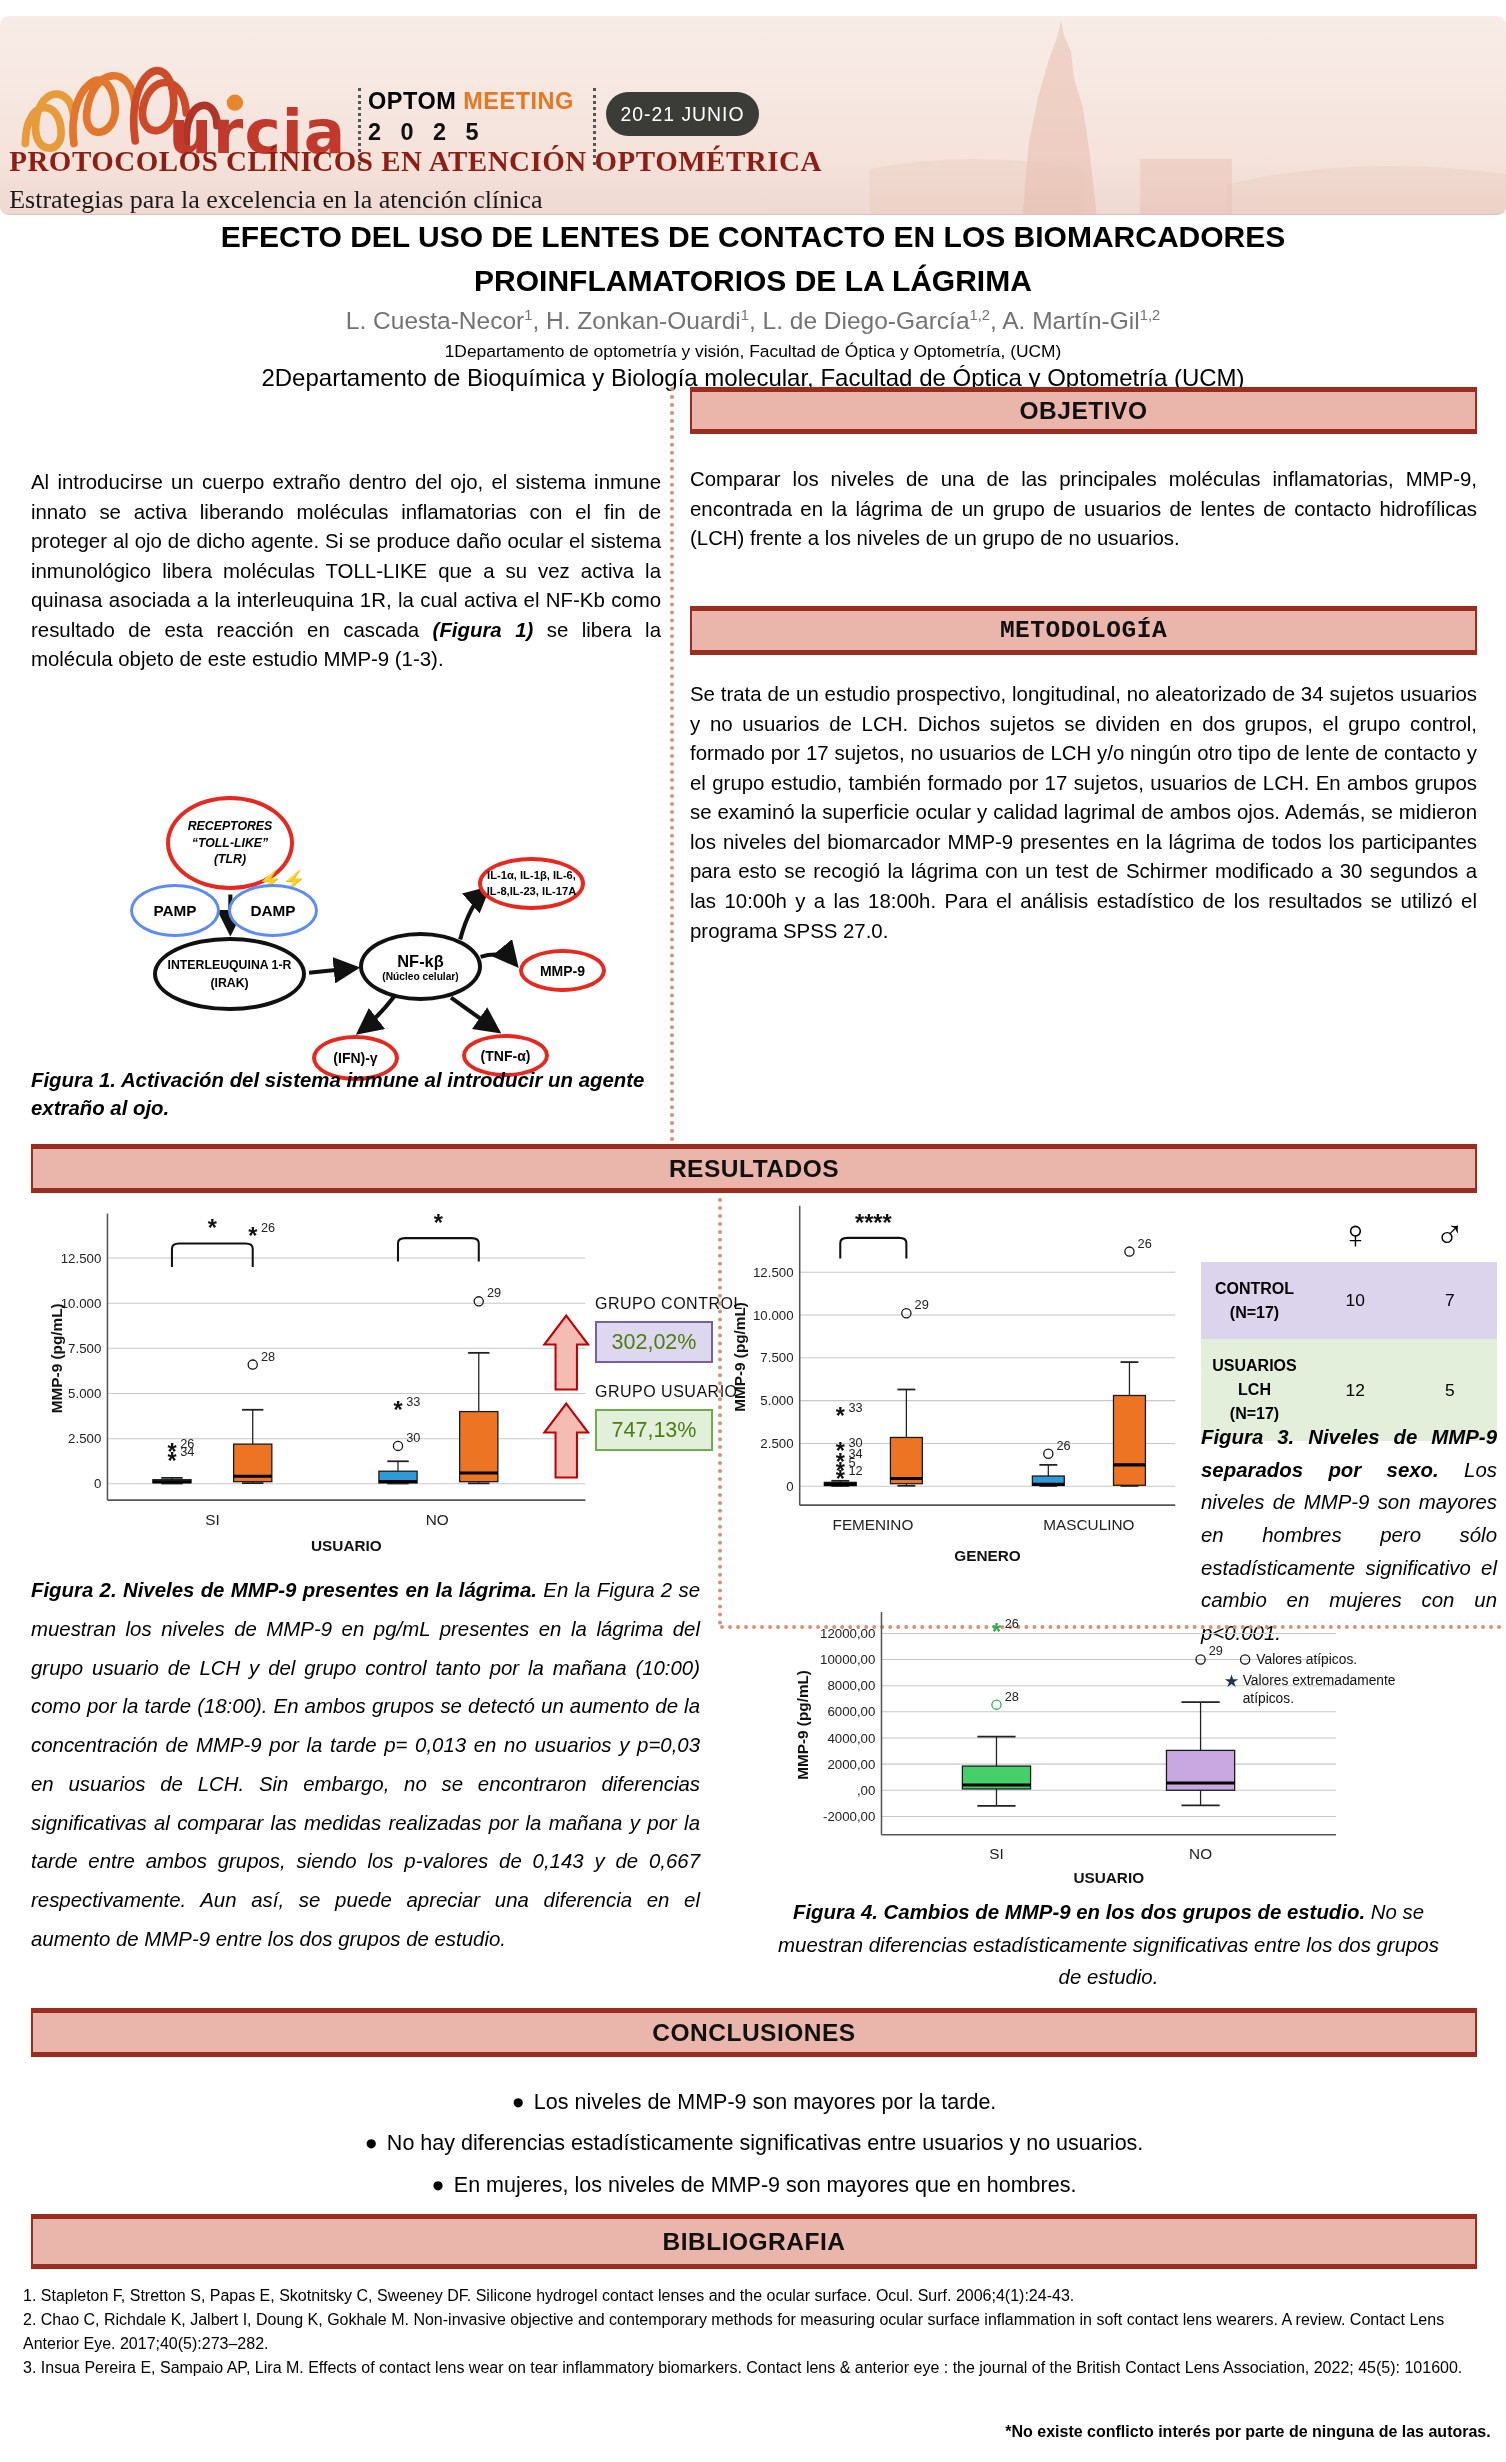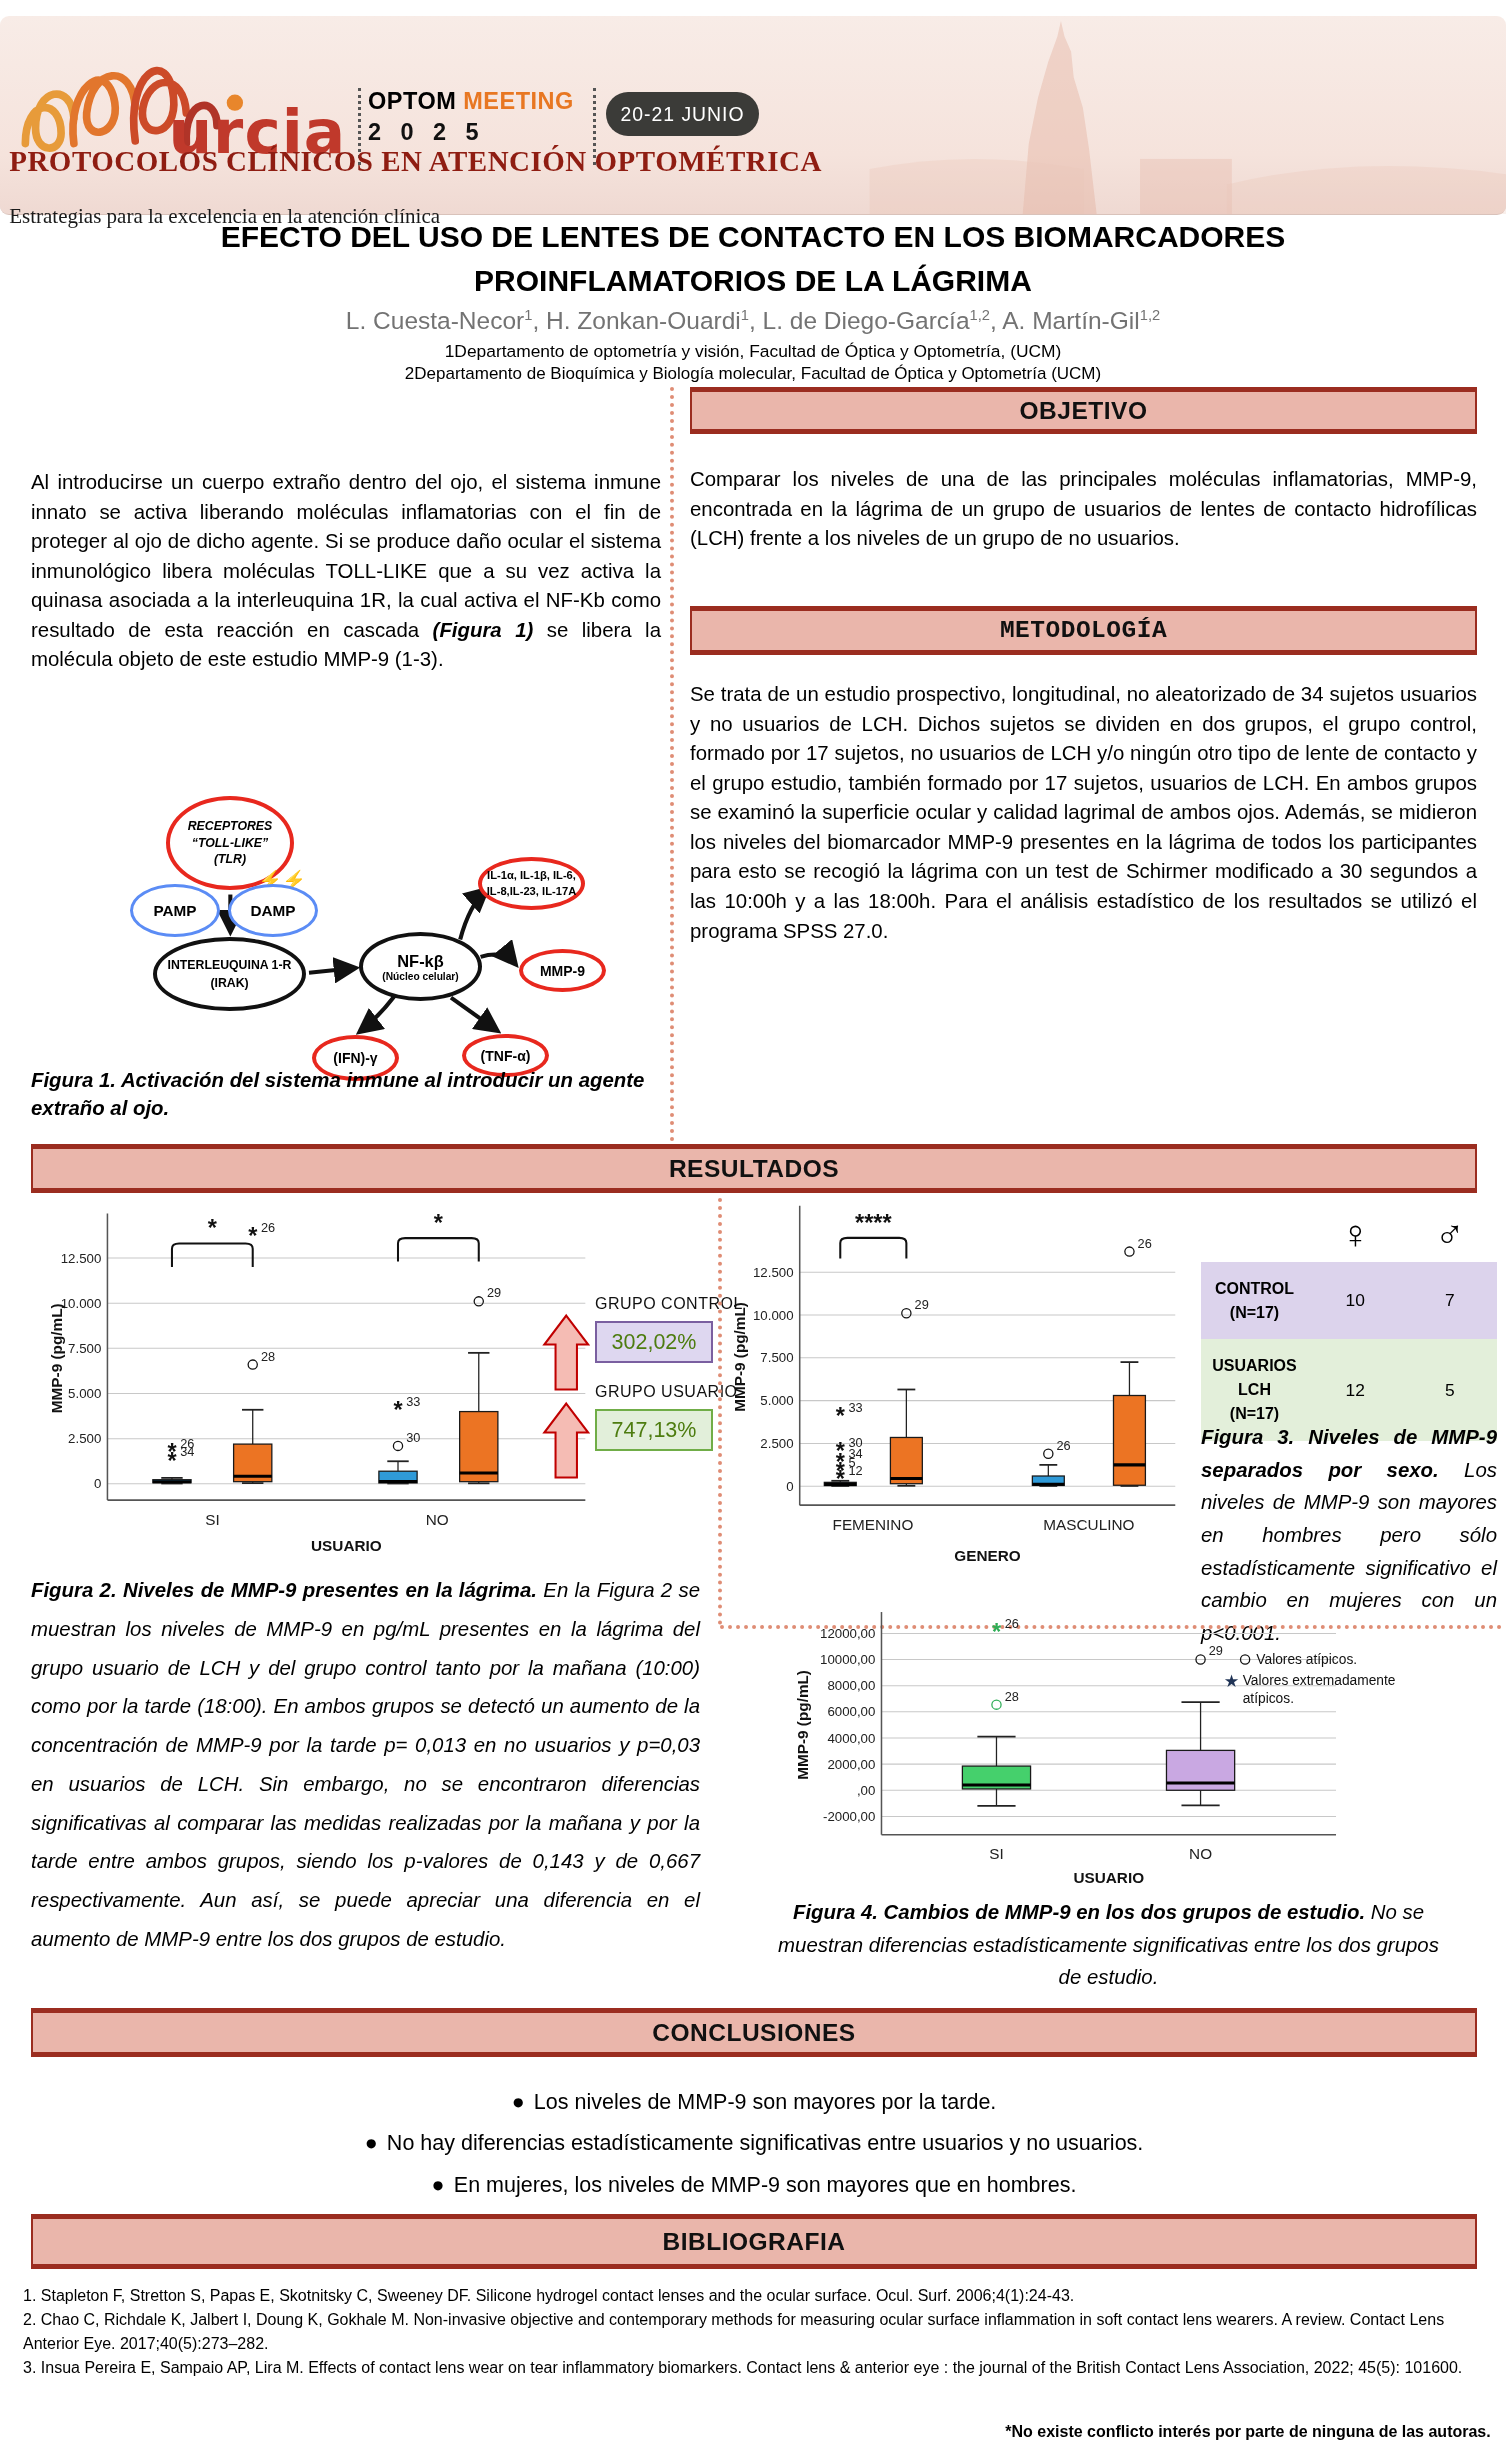--- a/index.html
+++ b/index.html
@@ -1,21 +1,21 @@
 <!DOCTYPE html>
 <html style="font-size:8.2px"><head>
 <meta charset="utf-8">
 <style>
   html,body{margin:0;padding:0;background:#ffffff;}
   #poster{position:relative;width:1506px;height:2462px;background:#ffffff;font-family:"Liberation Sans",sans-serif;overflow:hidden;}
   .abs{position:absolute;}
   
   #header-band{left:0;top:16px;width:1506px;height:198px;background:linear-gradient(180deg,#f8ece7 0%,#f5e3dc 70%,#efd9d2 100%);border-bottom:1.5px solid #d9c2ba;border-radius:9px;}
   #protocolos{left:9.2px;top:129px;font-family:"Liberation Serif",serif;font-weight:bold;font-size:29px;color:#8f1d12;letter-spacing:0.5px;}
-  #estrategias{left:9.2px;top:169px;font-family:"Liberation Serif",serif;font-size:21px;color:#1a1a1a;margin-top:19px;}
+  #estrategias{left:9.2px;top:169px;font-family:"Liberation Serif",serif;font-size:26px;color:#1a1a1a;}
   #date-badge{left:606px;top:76px;width:153px;height:44px;background:#3b3b38;border-radius:23.5px;color:#fff;font-size:19.4px;display:flex;align-items:center;justify-content:center;letter-spacing:1px;}
   #optom-block{left:368px;top:72px;width:225px;}
   #optom-line{font-size:23.5px;font-weight:bold;letter-spacing:0.5px;}
   #optom-line .meeting{color:#e87722;}
   #year-line{font-size:23.5px;font-weight:bold;letter-spacing:19.4px;margin-top:4.1px;color:#111;}
   .hdot{border-left:3.1px dotted #555;height:77px;top:72px;width:0;}
   
   .band{background:#eab6ab;border:2.6px solid #9b2d20;border-top-width:5.6px;border-bottom-width:5.6px;display:flex;align-items:center;justify-content:center;font-weight:bold;font-size:24.5px;color:#111;box-sizing:border-box;letter-spacing:0.5px;}
   .body-text{font-size:20.4px;line-height:1.45;text-align:justify;color:#000;}
   .caption{font-size:20.4px;line-height:1.9;font-style:italic;color:#000;text-align:justify;}
@@ -79,21 +79,21 @@
   </div>
 
   <div class="abs" style="left:61px;top:215px;width:1384px;text-align:center;font-weight:bold;font-size:30px;line-height:1.45;color:#000;">
     <div>EFECTO DEL USO DE LENTES DE CONTACTO EN LOS BIOMARCADORES</div>
     <div>PROINFLAMATORIOS DE LA LÁGRIMA</div>
   </div>
   <div class="abs" style="left:61px;top:307px;width:1384px;text-align:center;font-size:24.5px;color:#737373;">
     <span><span>L. Cuesta-Necor</span><sup>1</sup></span><span><span>, H. Zonkan-Ouardi</span><sup>1</sup></span><span><span>, L. de Diego-García</span><sup>1,2</sup></span><span><span>, A. Martín-Gil</span><sup>1,2</sup></span>
   </div>
   <div class="abs" style="left:61px;top:341px;width:1384px;text-align:center;font-size:17.4px;color:#000;">1Departamento de optometría y visión, Facultad de Óptica y Optometría, (UCM)</div>
-  <div class="abs" style="left:61px;top:364px;width:1384px;text-align:center;font-size:17px;color:#000;">2Departamento de Bioquímica y Biología molecular, Facultad de Óptica y Optometría (UCM)</div>
+  <div class="abs" style="left:61px;top:364px;width:1384px;text-align:center;font-size:24px;color:#000;">2Departamento de Bioquímica y Biología molecular, Facultad de Óptica y Optometría (UCM)</div>
 
   <div class="abs band" style="left:690px;top:387px;width:787px;height:47px;">OBJETIVO</div>
   <div class="abs vdot" style="left:670px;top:387px;height:755px;"></div>
 
   <div class="abs body-text" style="left:31px;top:468px;width:630px;">
     <span>Al introducirse un cuerpo extraño dentro del ojo, el sistema inmune innato se activa liberando moléculas inflamatorias con el fin de proteger al ojo de dicho agente. Si se produce daño ocular el sistema inmunológico libera moléculas TOLL-LIKE que a su vez activa la quinasa asociada a la interleuquina 1R,  la cual activa el NF-Kb como resultado de esta reacción en cascada </span><b><i>(Figura 1)</i></b><span> se libera la molécula objeto de este estudio MMP-9 (1-3).</span>
   </div>
 
   <svg class="abs" style="left:118px;top:787px;width:572px;height:307px" viewBox="230 1540 1120 600">
     <defs>

